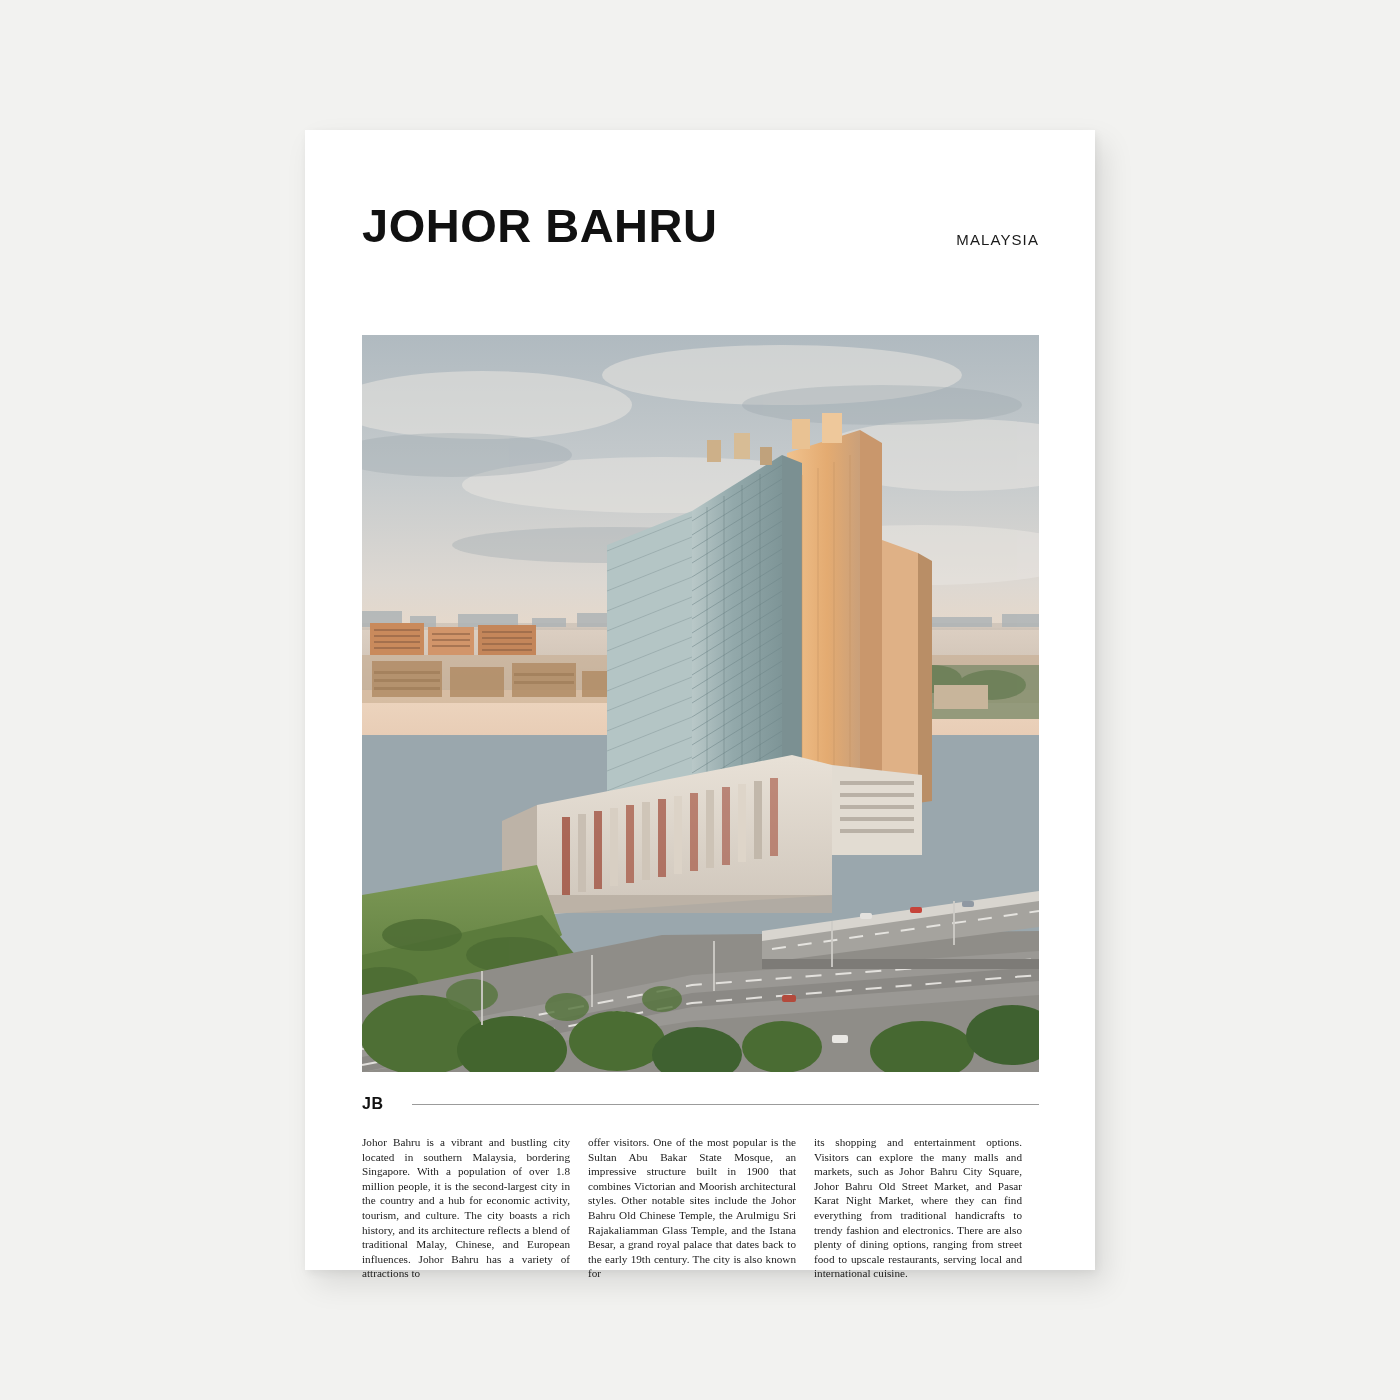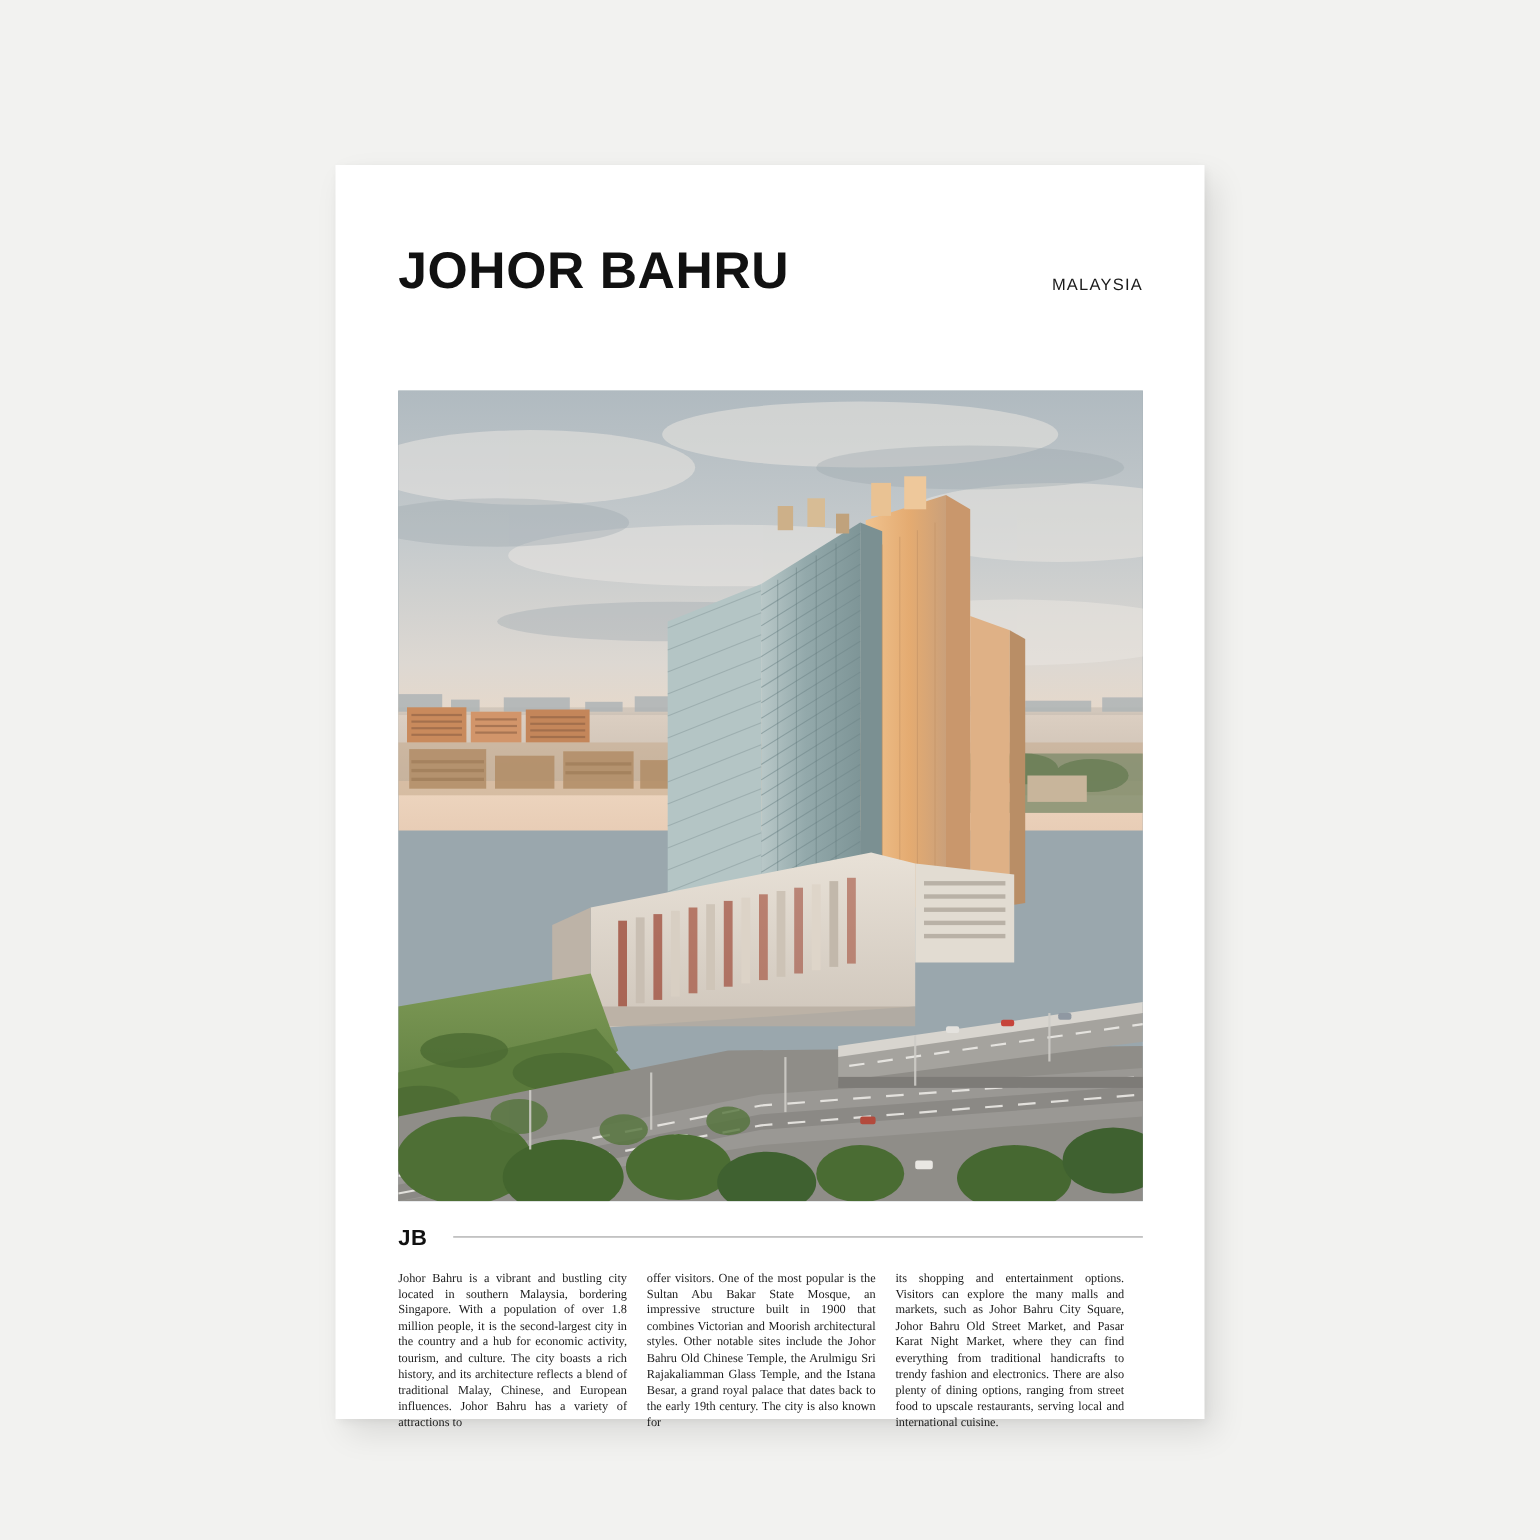--- a/index.html
+++ b/index.html
@@ -19,21 +19,20 @@
   }
   
   .poster {
     position: absolute;
     left: 305px;
     top: 130px;
     width: 790px;
     height: 1140px;
     background: #ffffff;
     box-shadow: 10px 14px 28px rgba(0,0,0,0.10), 2px 3px 8px rgba(0,0,0,0.06);
-    margin-top: 20px;
   }
   .poster-inner {
     position: absolute;
     left: 57px;
     top: 70px;
     width: 677px;
     height: 1010px;
   }
   
   .header {
@@ -77,21 +76,21 @@
     position: absolute;
     left: 0;
     top: 895px;
     width: 677px;
     height: 20px;
   }
   .rule-label {
     position: absolute;
     left: 0;
     top: 0;
-    font-size: 20px;
+    font-size: 16px;
     font-weight: bold;
     letter-spacing: 0.5px;
     color: #111;
   }
   .rule-line {
     position: absolute;
     left: 50px;
     right: 0;
     top: 9px;
     height: 1px;

